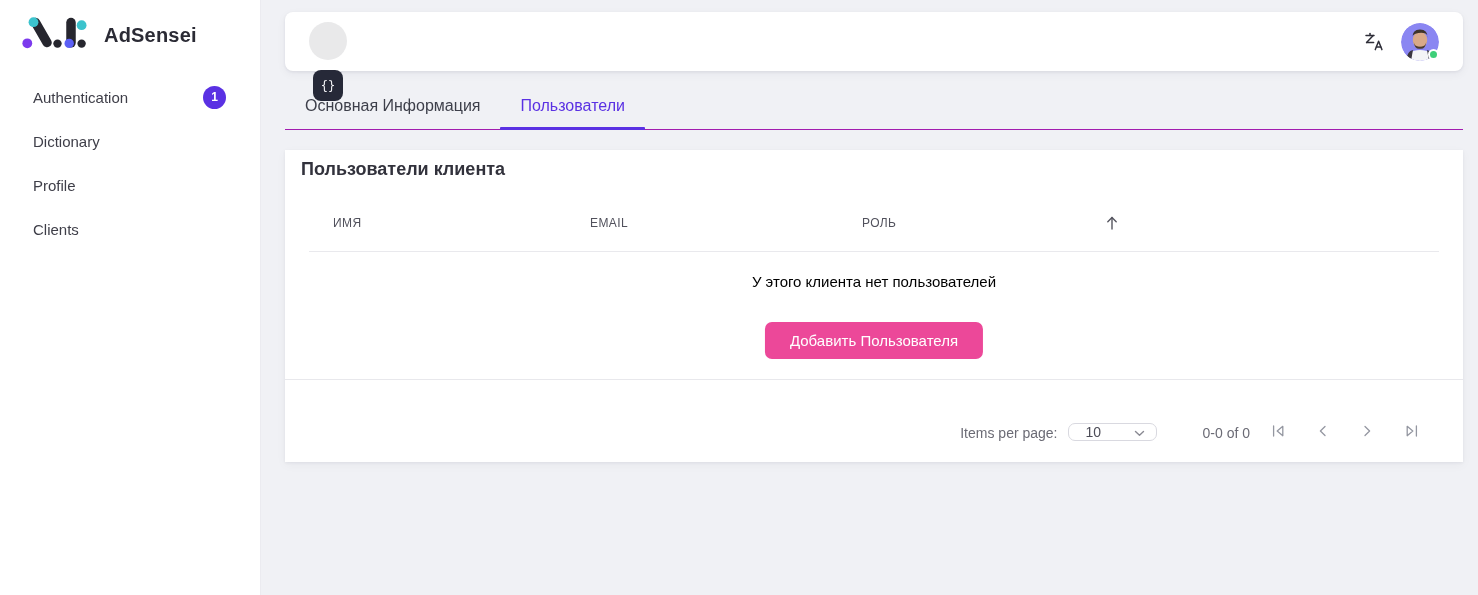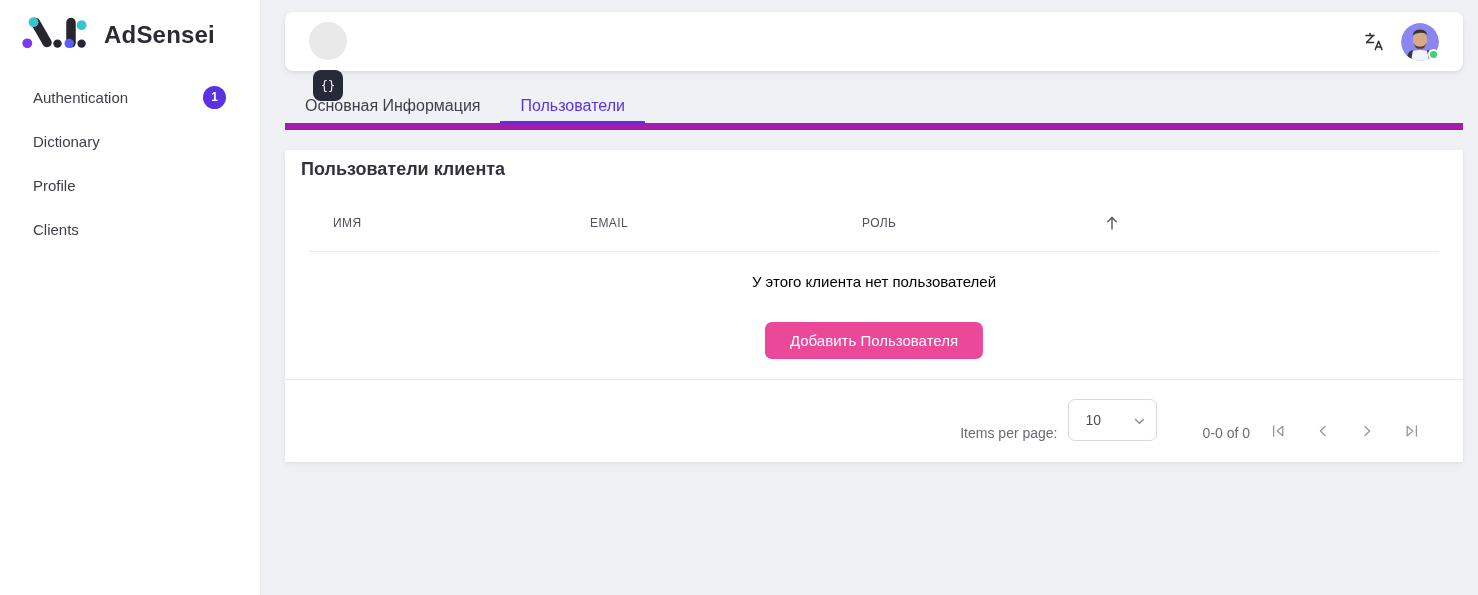--- a/index.html
+++ b/index.html
@@ -10,21 +10,21 @@
     position:relative;
     overflow:hidden;
     color:#3c3c46;
   }
   
   .sidebar {
     position:absolute; left:0; top:0; width:261px; height:595px;
     background:#ffffff; border-right:1px solid #ebebf0;
   }
   .brand { position:absolute; left:22px; top:17px; display:flex; align-items:center; gap:16px; }
-  .brand-name { font-size:24px; font-weight:700; color:#2b2b35; letter-spacing:0.2px; }
+  .brand-name { font-size:20px; font-weight:700; color:#2b2b35; letter-spacing:0.2px; }
   .nav { position:absolute; left:0; top:75px; width:100%; }
   .nav-item {
     height:44px; display:flex; align-items:center; justify-content:space-between;
     padding:0 34px 0 33px; font-size:15px; color:#3e3e48; cursor:pointer;
   }
   .badge {
     min-width:23px; height:23px; border-radius:50%;
     background:#5a31e3; color:#fff; font-size:12px; font-weight:600;
     display:flex; align-items:center; justify-content:center;
   }
@@ -54,21 +54,21 @@
   .code-tooltip {
     position:absolute; left:313px; top:70px; width:30px; height:31px;
     background:#262938; border-radius:8px; color:#f2f2f5;
     display:flex; align-items:center; justify-content:center;
     font-family:"DejaVu Sans Mono","Liberation Mono",monospace; font-size:12px;
     z-index:5;
   }
   
   .tabs {
     position:absolute; left:285px; top:97px; width:1178px; height:33px;
-    display:flex; border-bottom:7px solid #a21caf;
+    display:flex; border-bottom:1px solid #a21caf;
   }
   .tab {
     padding:0 20px; height:100%; display:flex; align-items:flex-start;
     font-size:16px; color:#3d3f4a; cursor:pointer; position:relative; white-space:nowrap;
   }
   .tab.active { color:#5a31e3; }
   .tab.active::after {
     content:""; position:absolute; left:0; right:0; bottom:-1px; height:3px;
     background:#5a31e3; border-radius:1px;
   }
@@ -104,21 +104,21 @@
     font-family:inherit; cursor:pointer; white-space:nowrap;
   }
   .paginator {
     position:absolute; left:0; right:0; top:229px; height:62px;
     border-top:1px solid #e8e8ec;
     display:flex; align-items:flex-end; justify-content:flex-end;
     padding-right:42px; font-size:14px; color:#6b6b75;
   }
   .pp-label { margin-right:10px; }
   .page-size-select {
-    width:89px; height:42px; border:1px solid #d9d9e0; border-radius:7px;
+    width:89px; height:18px; border:1px solid #d9d9e0; border-radius:7px;
     display:flex; align-items:center; justify-content:space-between;
     padding:0 11px 0 17px; color:#4c4c57; cursor:pointer; background:#fff;
   }
   .range-label { margin-left:46px; margin-right:19px; }
   .pager-nav { display:flex; align-items:center; gap:24px; }
   .pager-btn {
     width:20px; height:20px; background:none; border:none; padding:0;
     display:flex; align-items:center; justify-content:center; cursor:pointer;
   }
 </style>

